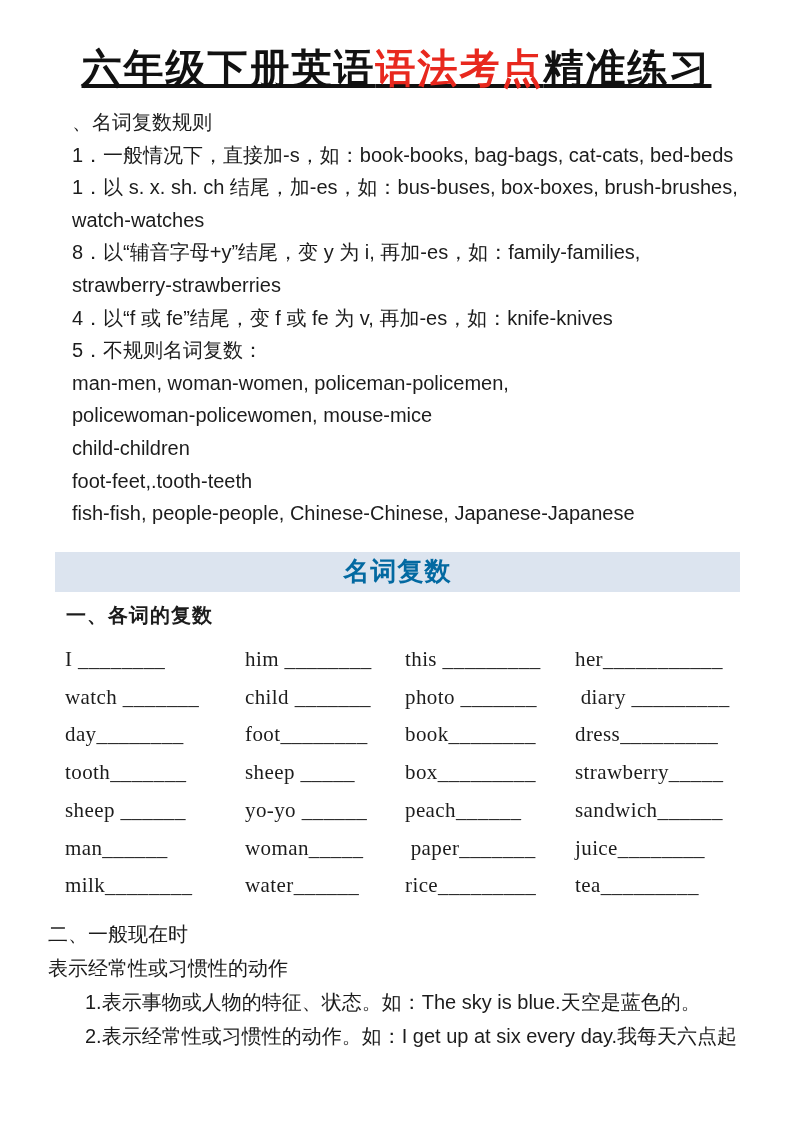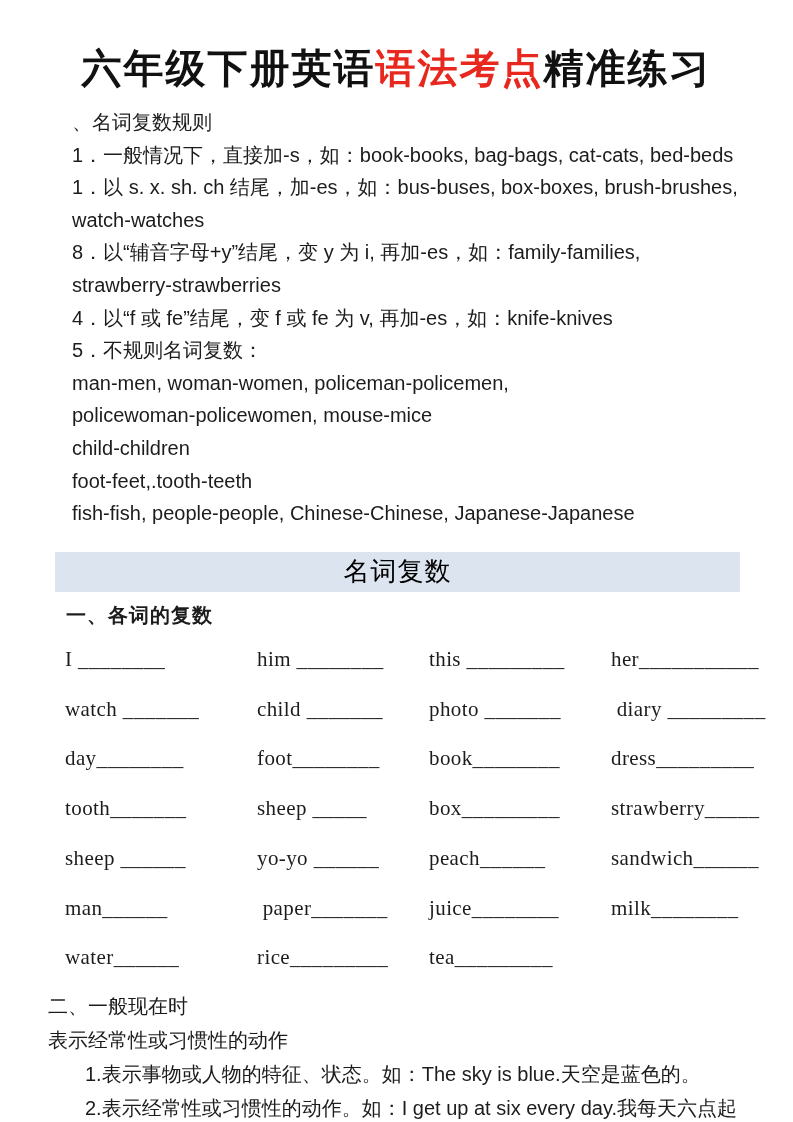--- a/index.html
+++ b/index.html
@@ -16,20 +16,21 @@
   
   .title {
     margin-top: 44px;
     text-align: center;
     font-size: 40px;
     font-weight: 700;
     letter-spacing: 2px;
     line-height: 1.2;
     color: #111111;
     white-space: nowrap;
+    text-decoration: underline;
   }
   .title .hl { color: #e8281e; }
 
   
   .rules {
     margin: 14px 46px 0 72px;
     font-size: 20px;
     line-height: 32.6px;
   }
   .rules .line { white-space: nowrap; }
@@ -38,43 +39,42 @@
   .banner {
     margin: 22px 0 0 55px;
     width: 685px;
     height: 40px;
     background: #dce4ef;
     display: flex;
     align-items: center;
     justify-content: center;
   }
   .banner .banner-text {
-    color: #000000;
+    color: #0369a1;
     font-size: 26px;
-    font-weight: 400;
+    font-weight: 700;
     letter-spacing: 1px;
   }
 
   
   .exercise-heading {
     margin: 10px 0 0 66px;
     font-size: 20px;
     font-weight: 700;
     letter-spacing: 1px;
   }
   .word-table {
     margin: 12px 0 0 65px;
     display: grid;
     grid-template-columns: 180px 160px 170px 218px;
     grid-auto-rows: 37.7px;
     font-family: "Liberation Serif", serif;
     font-size: 21px;
     letter-spacing: 0.4px;
     align-items: center;
-    gap: 12px;
   }
   .word-table .cell { white-space: pre; }
 
   
   .present {
     margin: 12px 40px 0 48px;
     font-size: 20px;
     line-height: 34px;
   }
   .present .ind1 { padding-left: 42px; }
@@ -127,20 +127,21 @@
     <div class="cell">dress_________</div>
     <div class="cell">tooth_______</div>
     <div class="cell">sheep _____</div>
     <div class="cell">box_________</div>
     <div class="cell">strawberry_____</div>
     <div class="cell">sheep ______</div>
     <div class="cell">yo-yo ______</div>
     <div class="cell">peach______</div>
     <div class="cell">sandwich______</div>
     <div class="cell">man______</div>
+    <div class="cell">woman_____</div>
     <div class="cell"> paper_______</div>
     <div class="cell">juice________</div>
     <div class="cell">milk________</div>
     <div class="cell">water______</div>
     <div class="cell">rice_________</div>
     <div class="cell">tea_________</div>
   </div>
 
   <div class="present">
     <div class="line">二、一般现在时</div>

